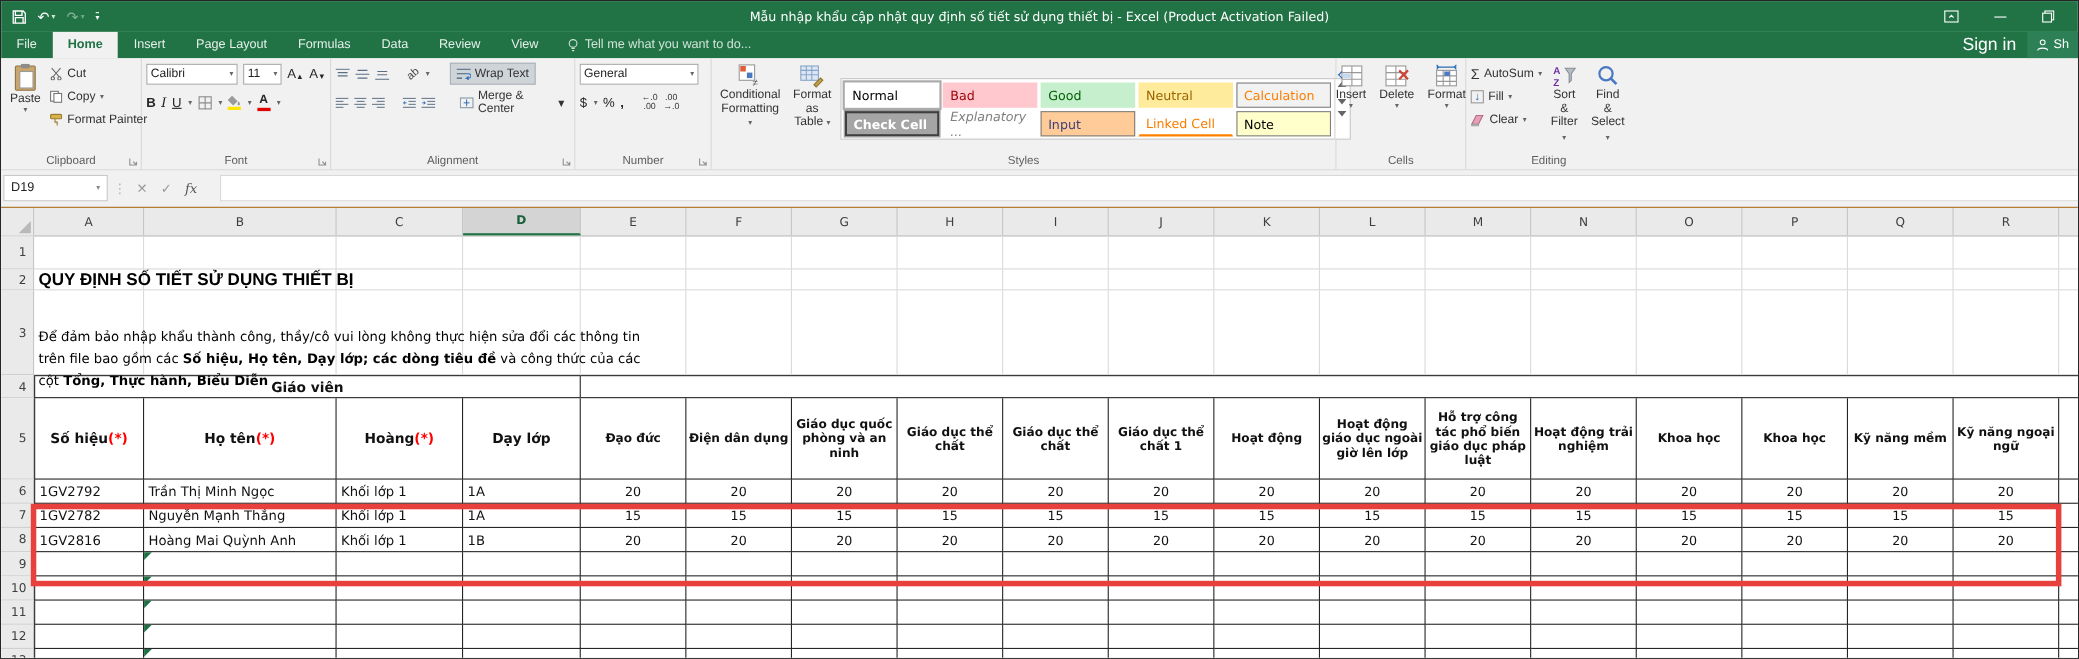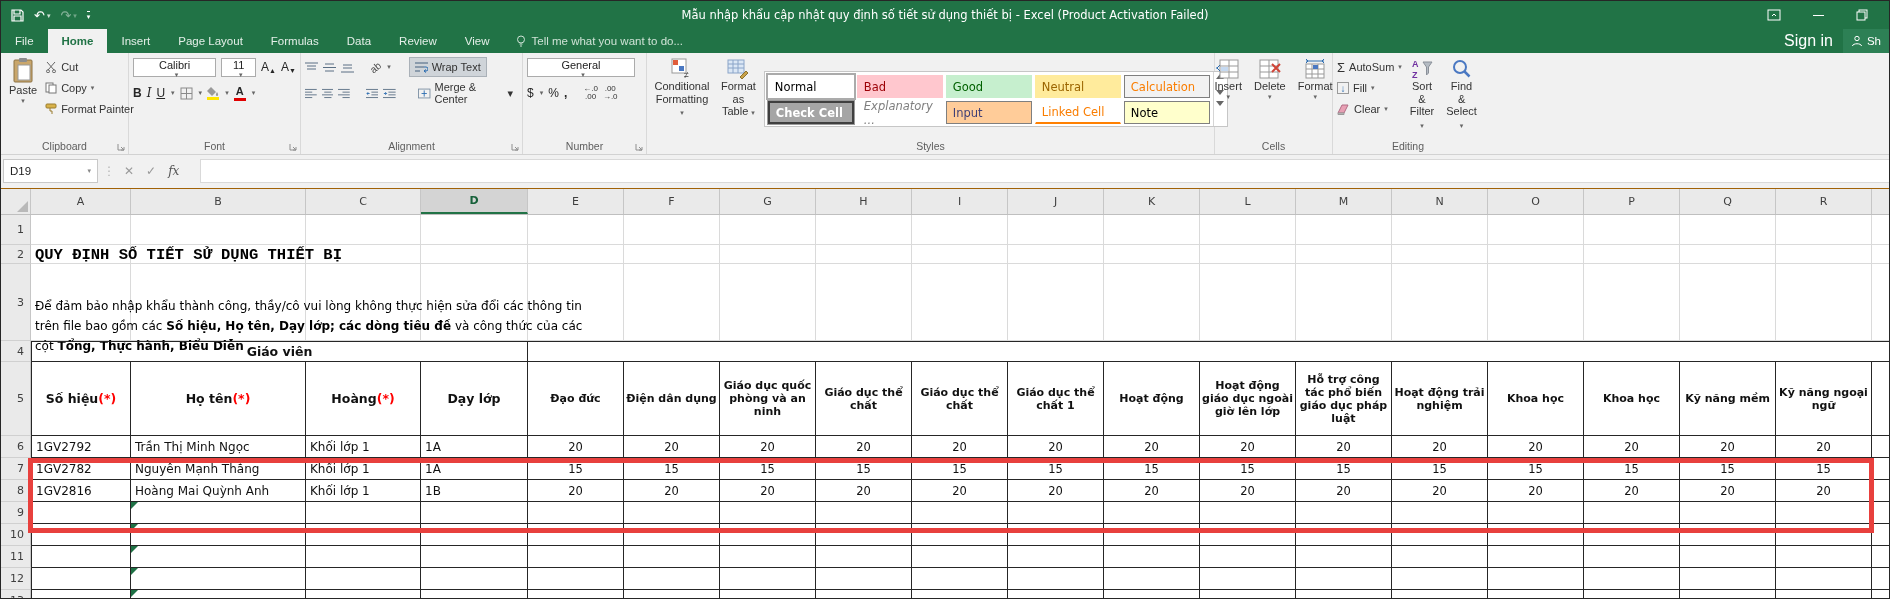--- a/index.html
+++ b/index.html
@@ -37,21 +37,21 @@
   .glabel{height:17px;display:flex;align-items:center;justify-content:center;gap:4px;
           font-size:10.5px;color:#5e5e5e;position:relative;}
   .launch{position:absolute;right:3px;bottom:3px;opacity:.8;}
   .bigbtn{display:flex;flex-direction:column;align-items:center;justify-content:flex-start;
           font-size:11px;color:#333;padding:2px 4px;line-height:1.15;text-align:center;}
   .bigbtn .dd{font-size:7px;color:#666;}
   .scol{display:flex;flex-direction:column;justify-content:flex-start;gap:3px;padding-top:2px;}
   .sbtn{display:flex;align-items:center;gap:4px;font-size:11px;color:#333;height:18px;white-space:nowrap;}
   .sbtn .dd{font-size:7px;color:#666;}
   .combo{background:#fff;border:1px solid #ababab;height:19px;display:flex;align-items:center;
-         font-size:11px;color:#222;padding:0 3px;justify-content:space-between;flex-direction:column;}
+         font-size:11px;color:#222;padding:0 3px;justify-content:space-between;}
   .combo .dd{font-size:7px;color:#666;margin-left:4px;}
   .toolrow{display:flex;align-items:center;gap:5px;height:22px;}
   .tglyph{font-size:12px;color:#262626;display:flex;align-items:flex-end;}
   .ddt{font-size:7px;color:#666;margin-left:1px;}
   .togglebtn{display:flex;align-items:center;gap:4px;font-size:11px;color:#333;padding:1px 5px;height:20px;}
   .togglebtn.active{background:#cfd4d9;border:1px solid #aab1b8;}
   .colorbar{display:flex;flex-direction:column;align-items:center;line-height:1;}
   .colorbar .bar{width:12px;height:3px;margin-top:1px;}
   .alico{display:inline-block;}
   .minitxt{font-size:8px;line-height:8px;color:#333;text-align:center;}
@@ -102,21 +102,21 @@
   .req{color:#ff0000;}
   .dcell{display:flex;align-items:center;font-size:12px;padding-left:4px;color:#111;
          font-family:"DejaVu Sans",sans-serif;white-space:nowrap;overflow:hidden;}
   .vcell{display:flex;align-items:center;justify-content:center;font-size:11.5px;color:#111;
          font-family:"DejaVu Sans",sans-serif;}
   .gv{display:flex;align-items:center;justify-content:center;font-weight:bold;font-size:12.5px;
       font-family:"DejaVu Sans",sans-serif;color:#111;}
   .etri{position:absolute;left:0;top:0;width:0;height:0;
         border-top:7px solid #1e7145;border-right:7px solid transparent;}
   .ovl-title{position:absolute;left:34px;top:31px;font-weight:bold;font-size:15.5px;color:#000;
-             font-family:Liberation Mono, monospace;white-space:nowrap;}
+             font-family:Liberation Sans, sans-serif;white-space:nowrap;}
   .ovl-instr{position:absolute;left:34px;top:81px;width:562px;font-size:12px;line-height:20px;color:#000;
              font-family:"DejaVu Sans",sans-serif;}
   .ovl-instr b{font-weight:bold;}
   .redbox{position:absolute;left:27px;top:243px;width:1846px;height:75px;border:5px solid #e8403d;z-index:5;}
   svg{display:block;}
 </style>
 </head>
 <body>
 
 <div class="app">

